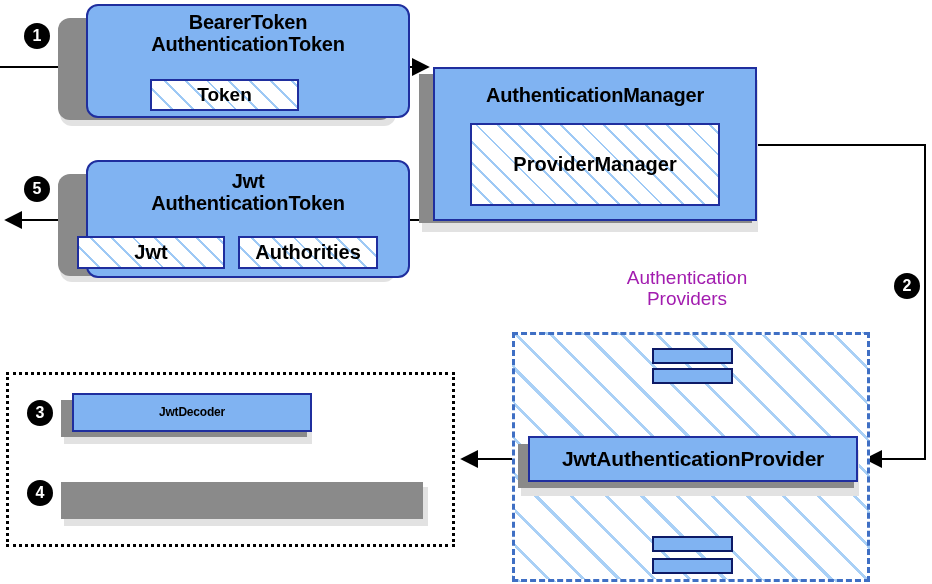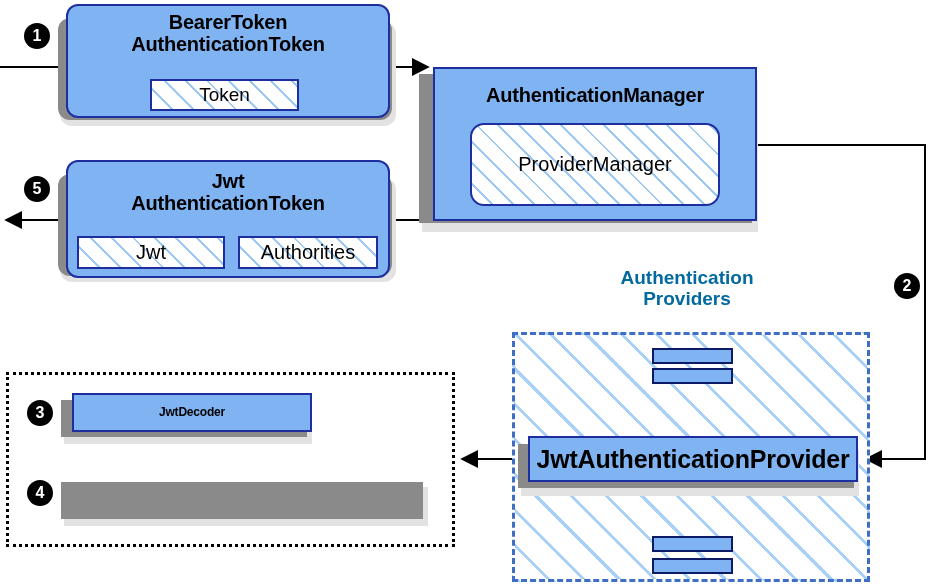--- a/index.html
+++ b/index.html
@@ -24,21 +24,21 @@
     position:absolute;
     background:#80b3f2;
     border:2px solid #1f2e9e;
     box-sizing:border-box;
     color:#000000;
     font-weight:bold;
     display:flex;
     flex-direction:column;
     align-items:center;
   }
-  .node.rounded{border-radius:12px;}
+  .node.rounded{border-radius:12px;margin-left:20px;}
   .node-title{
     width:100%;
     text-align:center;
     line-height:1.08;
     letter-spacing:-0.2px;
     white-space:pre-line;
   }
 
   
   .hatchbox{
@@ -48,21 +48,21 @@
     background-color:#ffffff;
     background-image:repeating-linear-gradient(45deg,
         rgba(255,255,255,0) 0px,
         rgba(255,255,255,0) 13px,
         #9ec9f5 13px,
         #9ec9f5 15px);
     display:flex;
     align-items:center;
     justify-content:center;
     color:#000;
-    font-weight:normal;
+    font-weight:bold;
   }
 
   
   .dotted-region{
     position:absolute;
     box-sizing:border-box;
     border:3px dotted #000000;
     background:transparent;
   }
   .hatched-region{
@@ -82,22 +82,22 @@
     position:absolute;
     box-sizing:border-box;
     background:#80b3f2;
     border:2px solid #0d1a66;
   }
 
   
   .region-caption{
     position:absolute;
     text-align:center;
-    font-weight:bold;
-    color:#0369a1;
+    font-weight:normal;
+    color:#a21caf;
     line-height:1.1;
     white-space:pre-line;
   }
 
   
   .badge{
     position:absolute;
     width:24px;height:24px;
     border-radius:50%;
     background:#000000;
@@ -152,21 +152,21 @@
   </div>
   <div class="hatchbox" style="left:150px;top:79px;width:149px;height:32px;font-size:19px;">
     <span>Token</span>
   </div>
 
   <div class="shadow-outer" style="left:422px;top:80px;width:336px;height:152px;"></div>
   <div class="shadow-inner" style="left:419px;top:74px;width:333px;height:149px;"></div>
   <div class="node" style="left:433px;top:67px;width:324px;height:154px;padding-top:16px;font-size:20px;">
     <div class="node-title">AuthenticationManager</div>
   </div>
-  <div class="hatchbox" style="left:470px;top:123px;width:250px;height:83px;font-size:20px;border-radius:14px;">
+  <div class="hatchbox" style="left:470px;top:123px;width:250px;height:83px;font-size:20px;">
     <span>ProviderManager</span>
   </div>
 
   <div class="shadow-outer" style="left:60px;top:178px;width:336px;height:104px;border-radius:12px;"></div>
   <div class="shadow-inner" style="left:58px;top:174px;width:334px;height:102px;border-radius:12px;"></div>
   <div class="node rounded" style="left:66px;top:160px;width:324px;height:118px;padding-top:9px;font-size:20px;">
     <div class="node-title">Jwt
 AuthenticationToken</div>
   </div>
   <div class="hatchbox" style="left:77px;top:236px;width:148px;height:33px;font-size:20px;">
@@ -179,21 +179,21 @@
   <div class="region-caption" style="left:562px;top:268px;width:250px;font-size:19px;">Authentication
 Providers</div>
 
   <div class="hatched-region" style="left:512px;top:332px;width:358px;height:250px;"></div>
 
   <div class="bar" style="left:652px;top:348px;width:81px;height:16px;"></div>
   <div class="bar" style="left:652px;top:368px;width:81px;height:16px;"></div>
 
   <div class="shadow-outer" style="left:521px;top:450px;width:338px;height:46px;"></div>
   <div class="shadow-inner" style="left:518px;top:444px;width:336px;height:44px;"></div>
-  <div class="node" style="left:528px;top:436px;width:330px;height:46px;justify-content:center;font-size:25px;">
+  <div class="node" style="left:528px;top:436px;width:330px;height:46px;justify-content:center;font-size:21px;">
     <div class="node-title">JwtAuthenticationProvider</div>
   </div>
 
   <div class="bar" style="left:652px;top:536px;width:81px;height:16px;"></div>
   <div class="bar" style="left:652px;top:558px;width:81px;height:16px;"></div>
 
   <div class="dotted-region" style="left:6px;top:372px;width:449px;height:175px;"></div>
 
   <div class="shadow-outer" style="left:64px;top:405px;width:248px;height:39px;"></div>
   <div class="shadow-inner" style="left:61px;top:400px;width:246px;height:37px;"></div>

